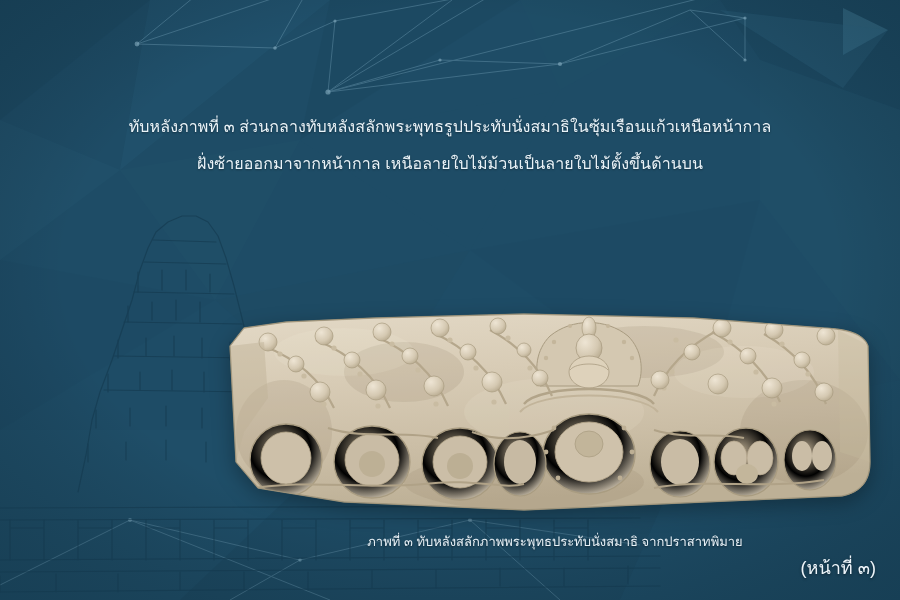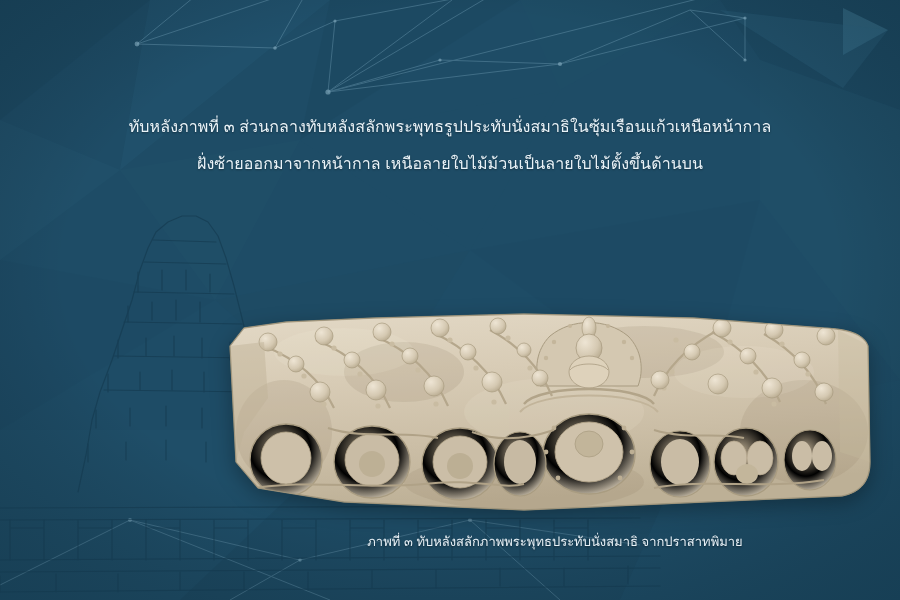--- a/index.html
+++ b/index.html
@@ -391,14 +391,15 @@
 
   <div id="body-text">
     <span class="ln">ทับหลังภาพที่ ๓ ส่วนกลางทับหลังสลักพระพุทธรูปประทับนั่งสมาธิในซุ้มเรือนแก้วเหนือหน้ากาล</span>
     <span class="ln">ฝั่งซ้ายออกมาจากหน้ากาล เหนือลายใบไม้ม้วนเป็นลายใบไม้ตั้งขึ้นด้านบน</span>
   </div>
 
   <div id="caption">
     <span class="cl">ภาพที่ ๓ ทับหลังสลักภาพพระพุทธประทับนั่งสมาธิ จากปราสาทพิมาย</span>
   </div>
 
+  <div id="page-number">(หน้าที่ ๓)</div>
 
 </div>
 
 </body></html>

